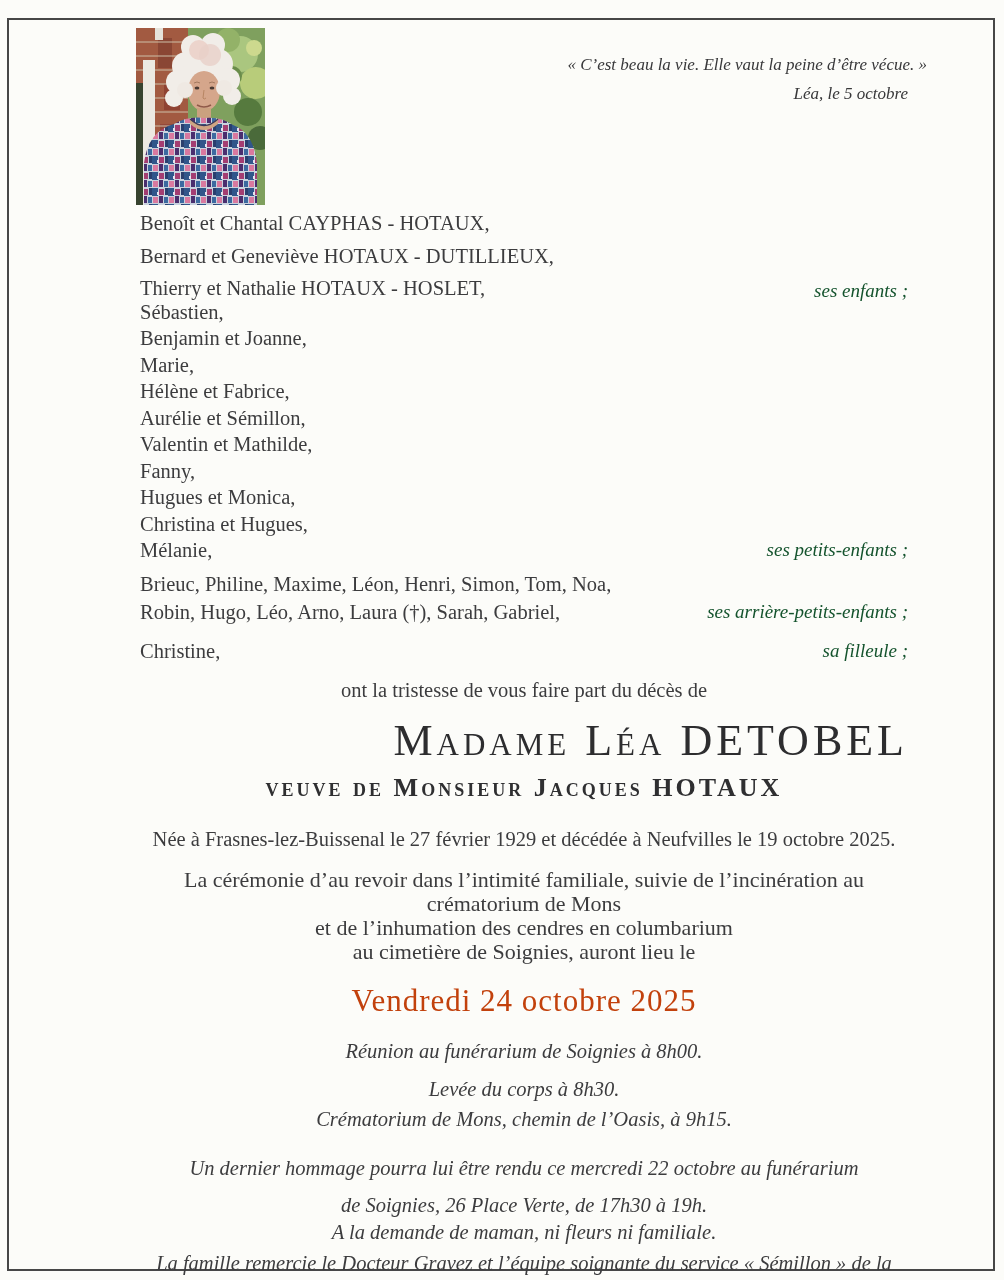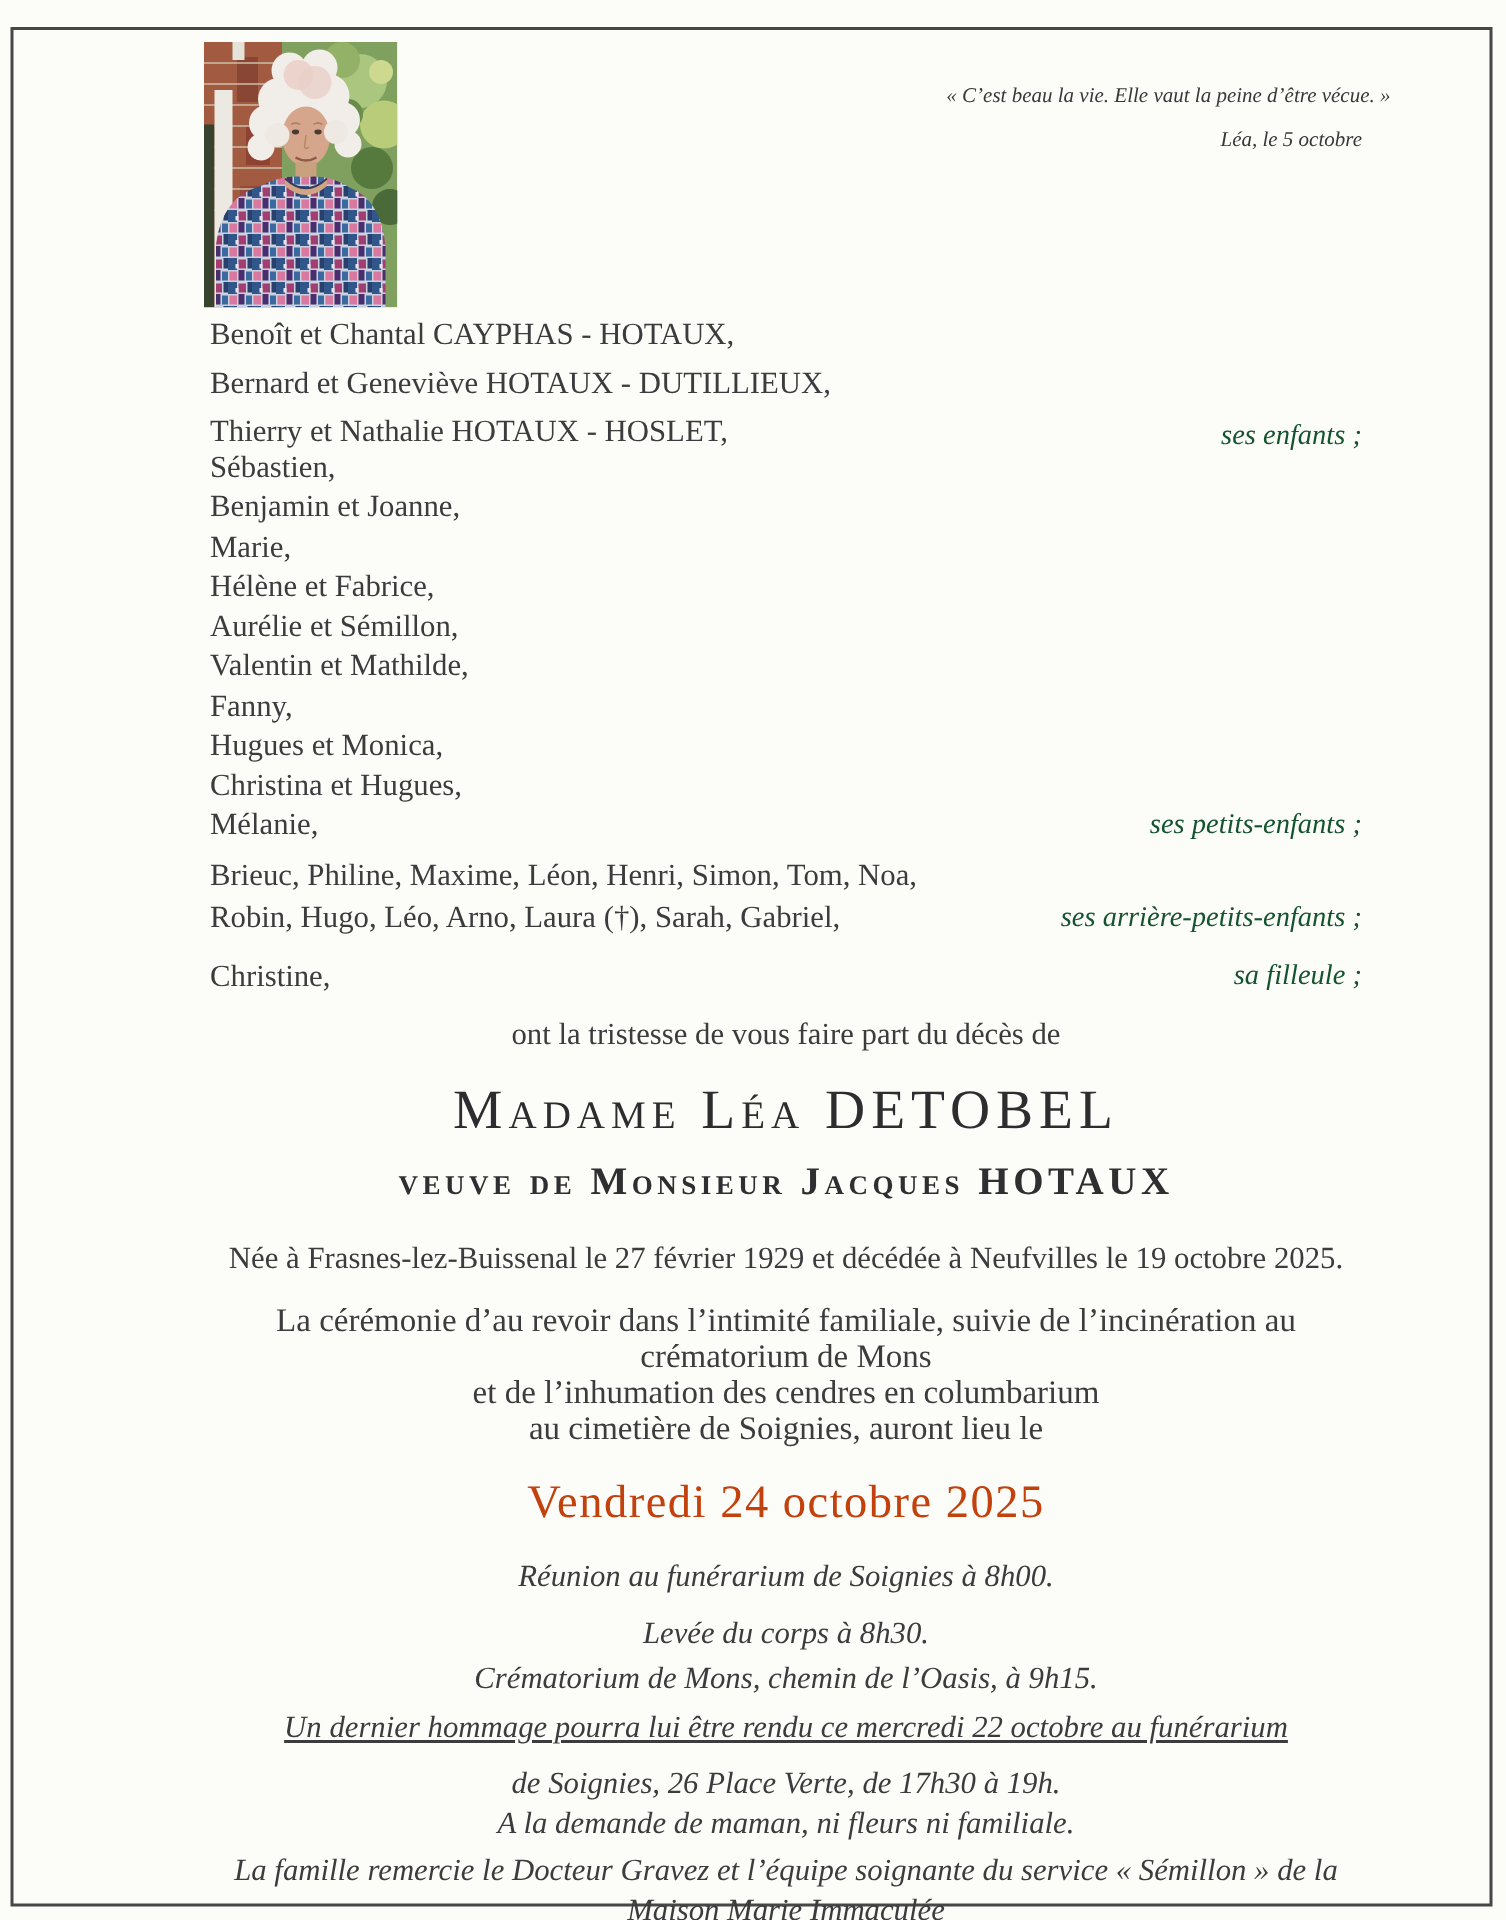--- a/index.html
+++ b/index.html
@@ -19,21 +19,21 @@
   }
   .photo {
     position:absolute; left:136px; top:28px; width:129px; height:177px;
     overflow:hidden;
   }
   .photo svg { display:block; width:100%; height:100%; }
   .quote {
     position:absolute; top:50px; right:77px;
     text-align:right;
     font-style:italic;
-    font-size:14px; line-height:29px;
+    font-size:17px; line-height:29px;
     color:#38383a;
     white-space:nowrap;
   }
   .quote .attrib { padding-right:19px; }
   .names {
     position:absolute; left:140px; top:207px; width:768px;
     font-size:20.5px;
     color:#3c3c3e;
   }
   .group { position:relative; }
@@ -47,39 +47,39 @@
     color:#14532d; white-space:nowrap;text-align:center;
   }
   .main {
     position:absolute; left:140px; top:678px; width:768px;
     text-align:center;
     color:#3c3c3e;
   }
   .announce { font-size:20.5px; line-height:25px; }
   .title {
     font-variant:small-caps;
-    font-size:37px; line-height:40px; letter-spacing:4px;
-    margin-top:18px; color:#2d2d2f;
+    font-size:44px; line-height:40px; letter-spacing:4px;
+    margin-top:18px; color:#2d2d2f;text-align:right;
   }
   .subtitle {
     font-variant:small-caps;
     font-size:26px; line-height:30px; letter-spacing:3px;
     margin-top:12px; color:#2f2f31;font-weight:bold;
   }
   .dates { font-size:20.5px; line-height:25px; margin-top:24px; }
   .ceremony { font-size:22px; line-height:24px; margin-top:16px; }
   .dateheading {
     font-size:31px; line-height:36px; letter-spacing:1px;
     margin-top:19px; color:#c2410c;
   }
   .it { font-style:italic; font-size:20.5px; line-height:25px; }
   .sched1 { margin-top:20px; }
   .sched2 { margin-top:13px; }
   .sched3 { margin-top:5px; }
-  .trib1 { margin-top:8px;text-decoration:underline; }
+  .trib1 { margin-top:24px; }
   .trib2 { margin-top:12px; }
   .trib3 { margin-top:2px; }
   .thanks { margin-top:5px; line-height:27px; }
 </style>
 </head>
 <body>
 
 <div class="page">
 
   <div class="frame"></div>

